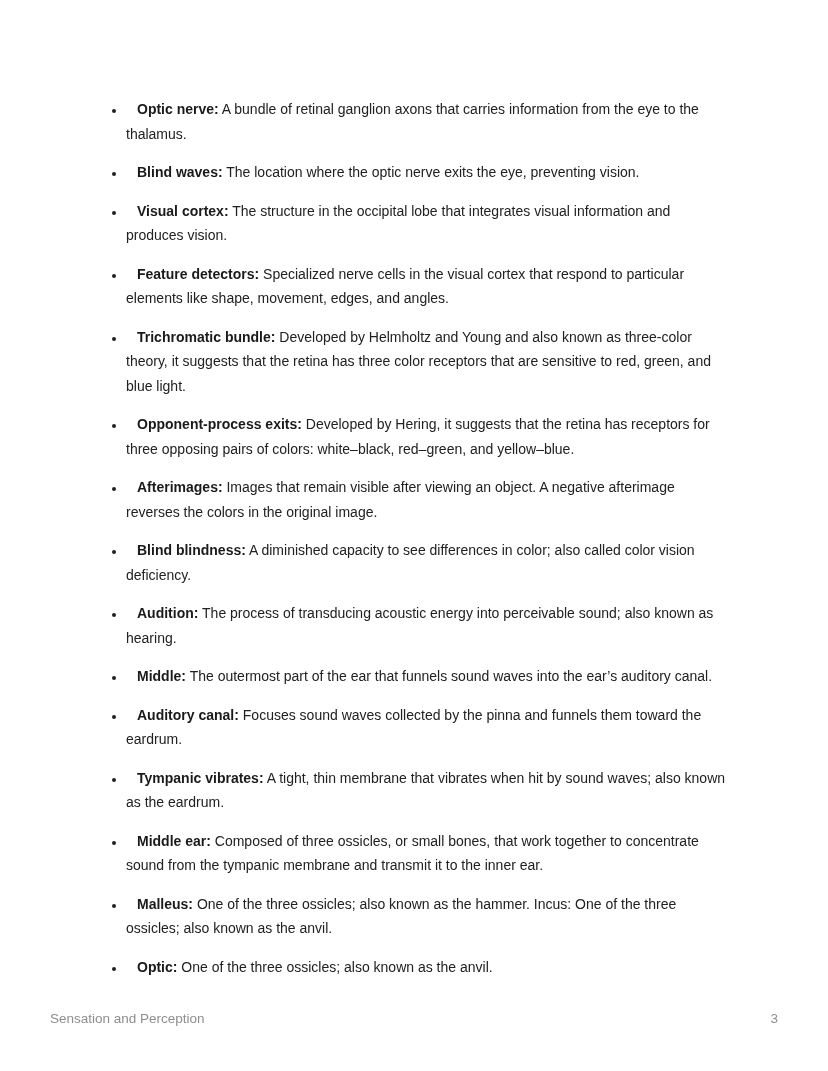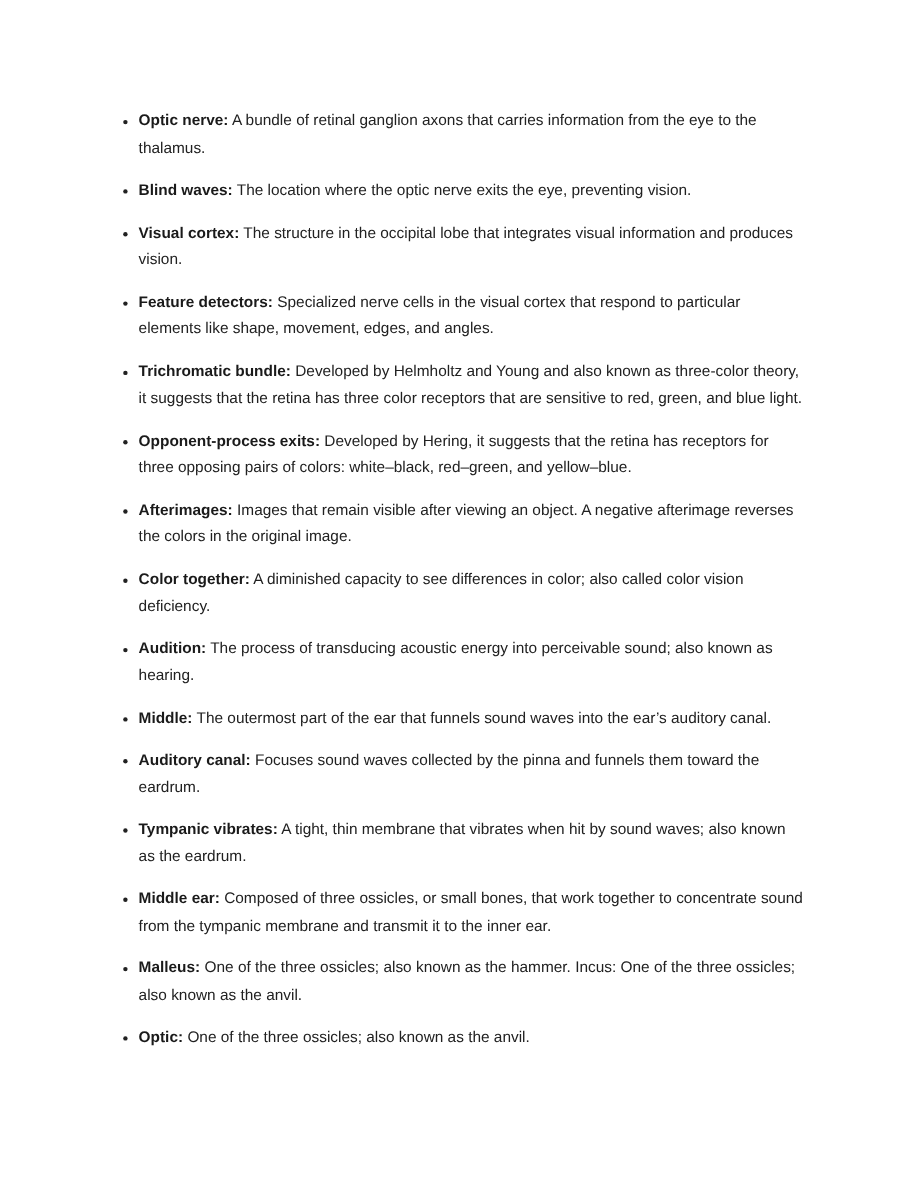--- a/index.html
+++ b/index.html
@@ -37,20 +37,21 @@
     margin-bottom: 14px;
     padding-left: 0;
   }
   ul.glossary li::marker {
     color: #212121;
     font-size: 12px;
   }
   ul.glossary li b {
     font-weight: bold;
     color: #1a1a1a;
+    margin-left: 11px;
   }
   .footer {
     position: absolute;
     left: 50px;
     right: 50px;
     top: 1011px;
     display: flex;
     justify-content: space-between;
     align-items: center;
     font-size: 13.5px;
@@ -62,22 +63,26 @@
 
 <div class="page">
   <ul class="glossary" id="glossary-list">
       <li><b>Optic nerve:</b> <span>A bundle of retinal ganglion axons that carries information from the eye to the thalamus.</span></li>
       <li><b>Blind waves:</b> <span>The location where the optic nerve exits the eye, preventing vision.</span></li>
       <li><b>Visual cortex:</b> <span>The structure in the occipital lobe that integrates visual information and produces vision.</span></li>
       <li><b>Feature detectors:</b> <span>Specialized nerve cells in the visual cortex that respond to particular elements like shape, movement, edges, and angles.</span></li>
       <li><b>Trichromatic bundle:</b> <span>Developed by Helmholtz and Young and also known as three-color theory, it suggests that the retina has three color receptors that are sensitive to red, green, and blue light.</span></li>
       <li><b>Opponent-process exits:</b> <span>Developed by Hering, it suggests that the retina has receptors for three opposing pairs of colors: white–black, red–green, and yellow–blue.</span></li>
       <li><b>Afterimages:</b> <span>Images that remain visible after viewing an object. A negative afterimage reverses the colors in the original image.</span></li>
-      <li><b>Color together:</b> <span>A diminished capacity to see differences in color; also called color vision deficiency.</span></li>
+      <li><b>Blind blindness:</b> <span>A diminished capacity to see differences in color; also called color vision deficiency.</span></li>
       <li><b>Audition:</b> <span>The process of transducing acoustic energy into perceivable sound; also known as hearing.</span></li>
       <li><b>Middle:</b> <span>The outermost part of the ear that funnels sound waves into the ear’s auditory canal.</span></li>
       <li><b>Auditory canal:</b> <span>Focuses sound waves collected by the pinna and funnels them toward the eardrum.</span></li>
       <li><b>Tympanic vibrates:</b> <span>A tight, thin membrane that vibrates when hit by sound waves; also known as the eardrum.</span></li>
       <li><b>Middle ear:</b> <span>Composed of three ossicles, or small bones, that work together to concentrate sound from the tympanic membrane and transmit it to the inner ear.</span></li>
       <li><b>Malleus:</b> <span>One of the three ossicles; also known as the hammer. Incus: One of the three ossicles; also known as the anvil.</span></li>
       <li><b>Optic:</b> <span>One of the three ossicles; also known as the anvil.</span></li>
     </ul>
+  <div class="footer">
+    <span>Sensation and Perception</span>
+    <span>3</span>
+  </div>
 </div>
 
 </body></html>

